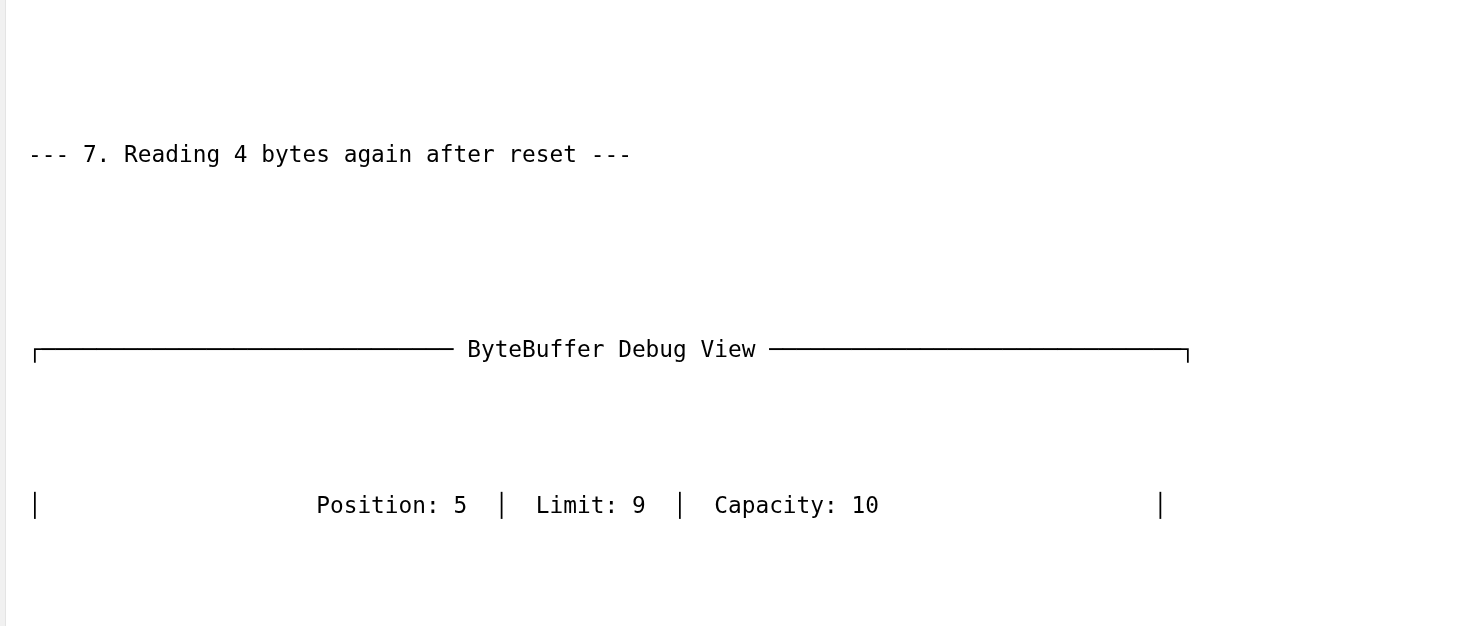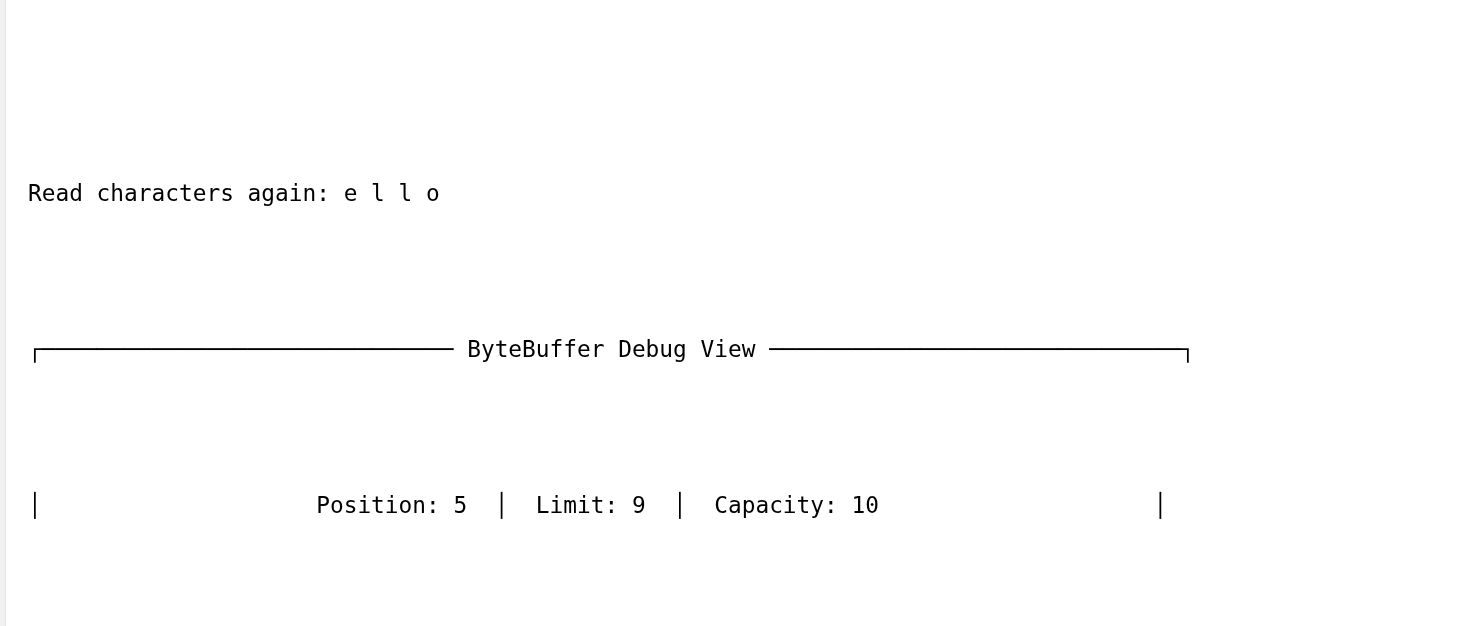--- a/index.html
+++ b/index.html
@@ -48,22 +48,22 @@
     letter-spacing: 0;
   }
 </style>
 </head>
 <body>
 
 <div class="left-gutter"></div>
 
 <div class="console">
 
+  <div class="line">--- 7. Reading 4 bytes again after reset ---</div>
 
-  <div class="line">Read characters again: e l l o</div>
 
   <div class="line box-line">┌────────────────────────────── ByteBuffer Debug View ──────────────────────────────┐</div>
 
   <div class="line box-line">│                    Position: 5  │  Limit: 9  │  Capacity: 10                    │</div>
 
   
 
   
 
   

